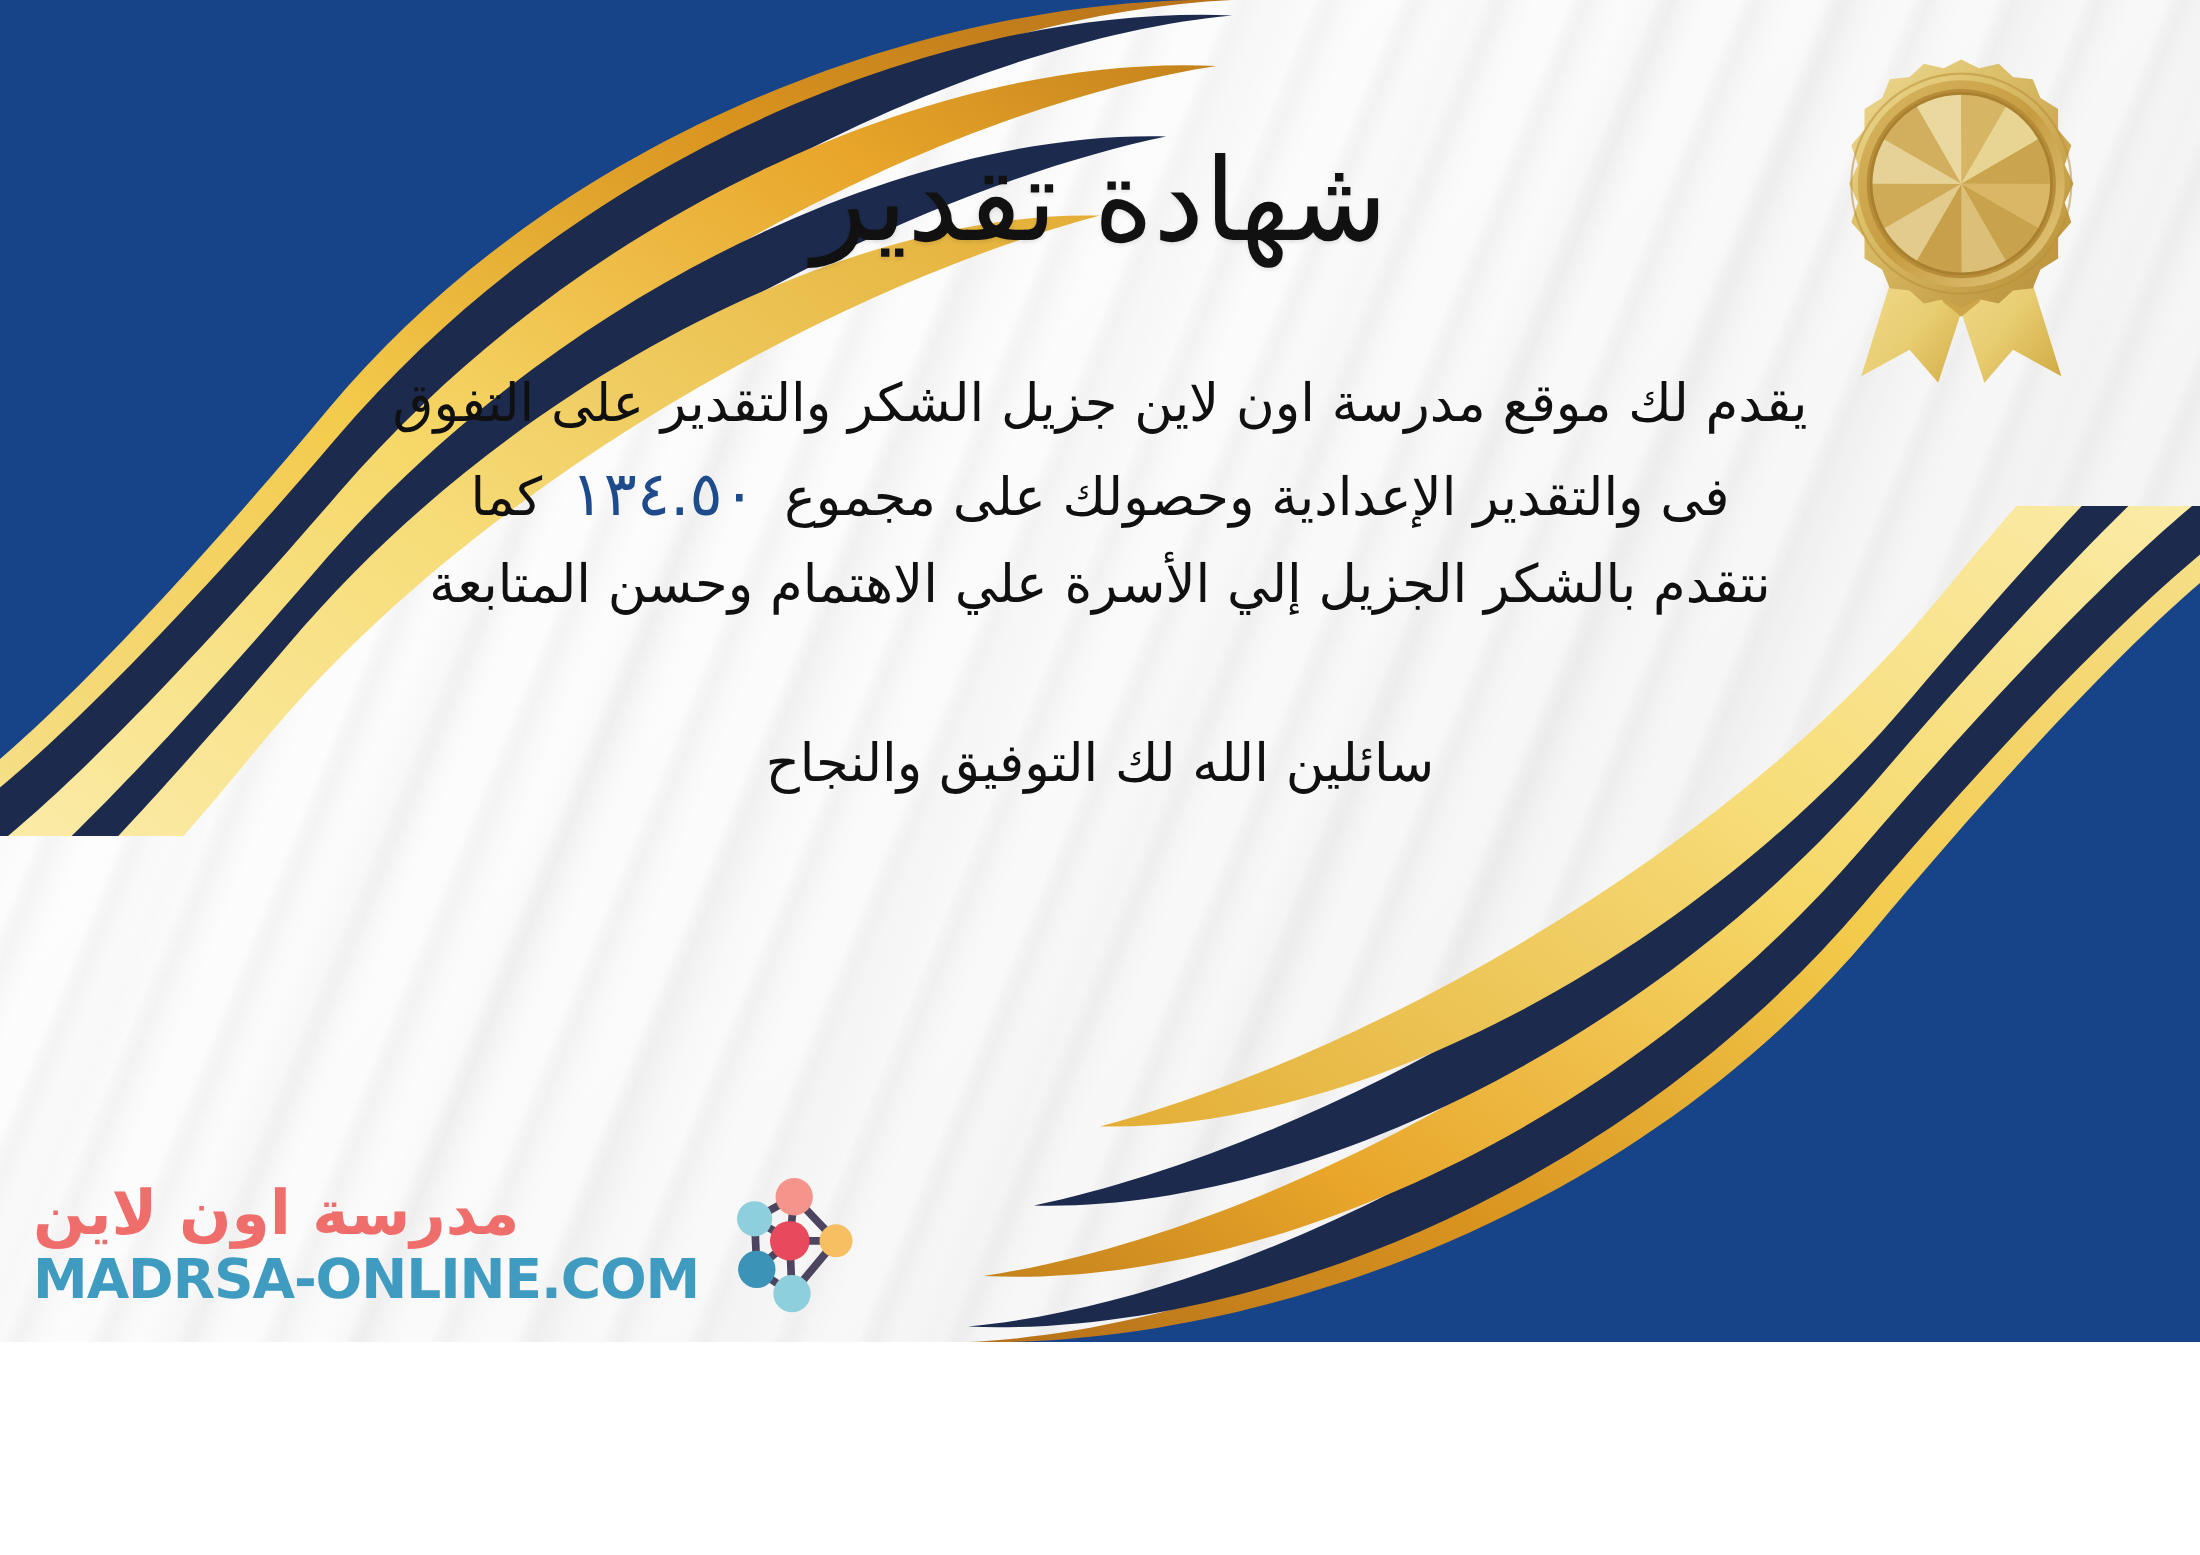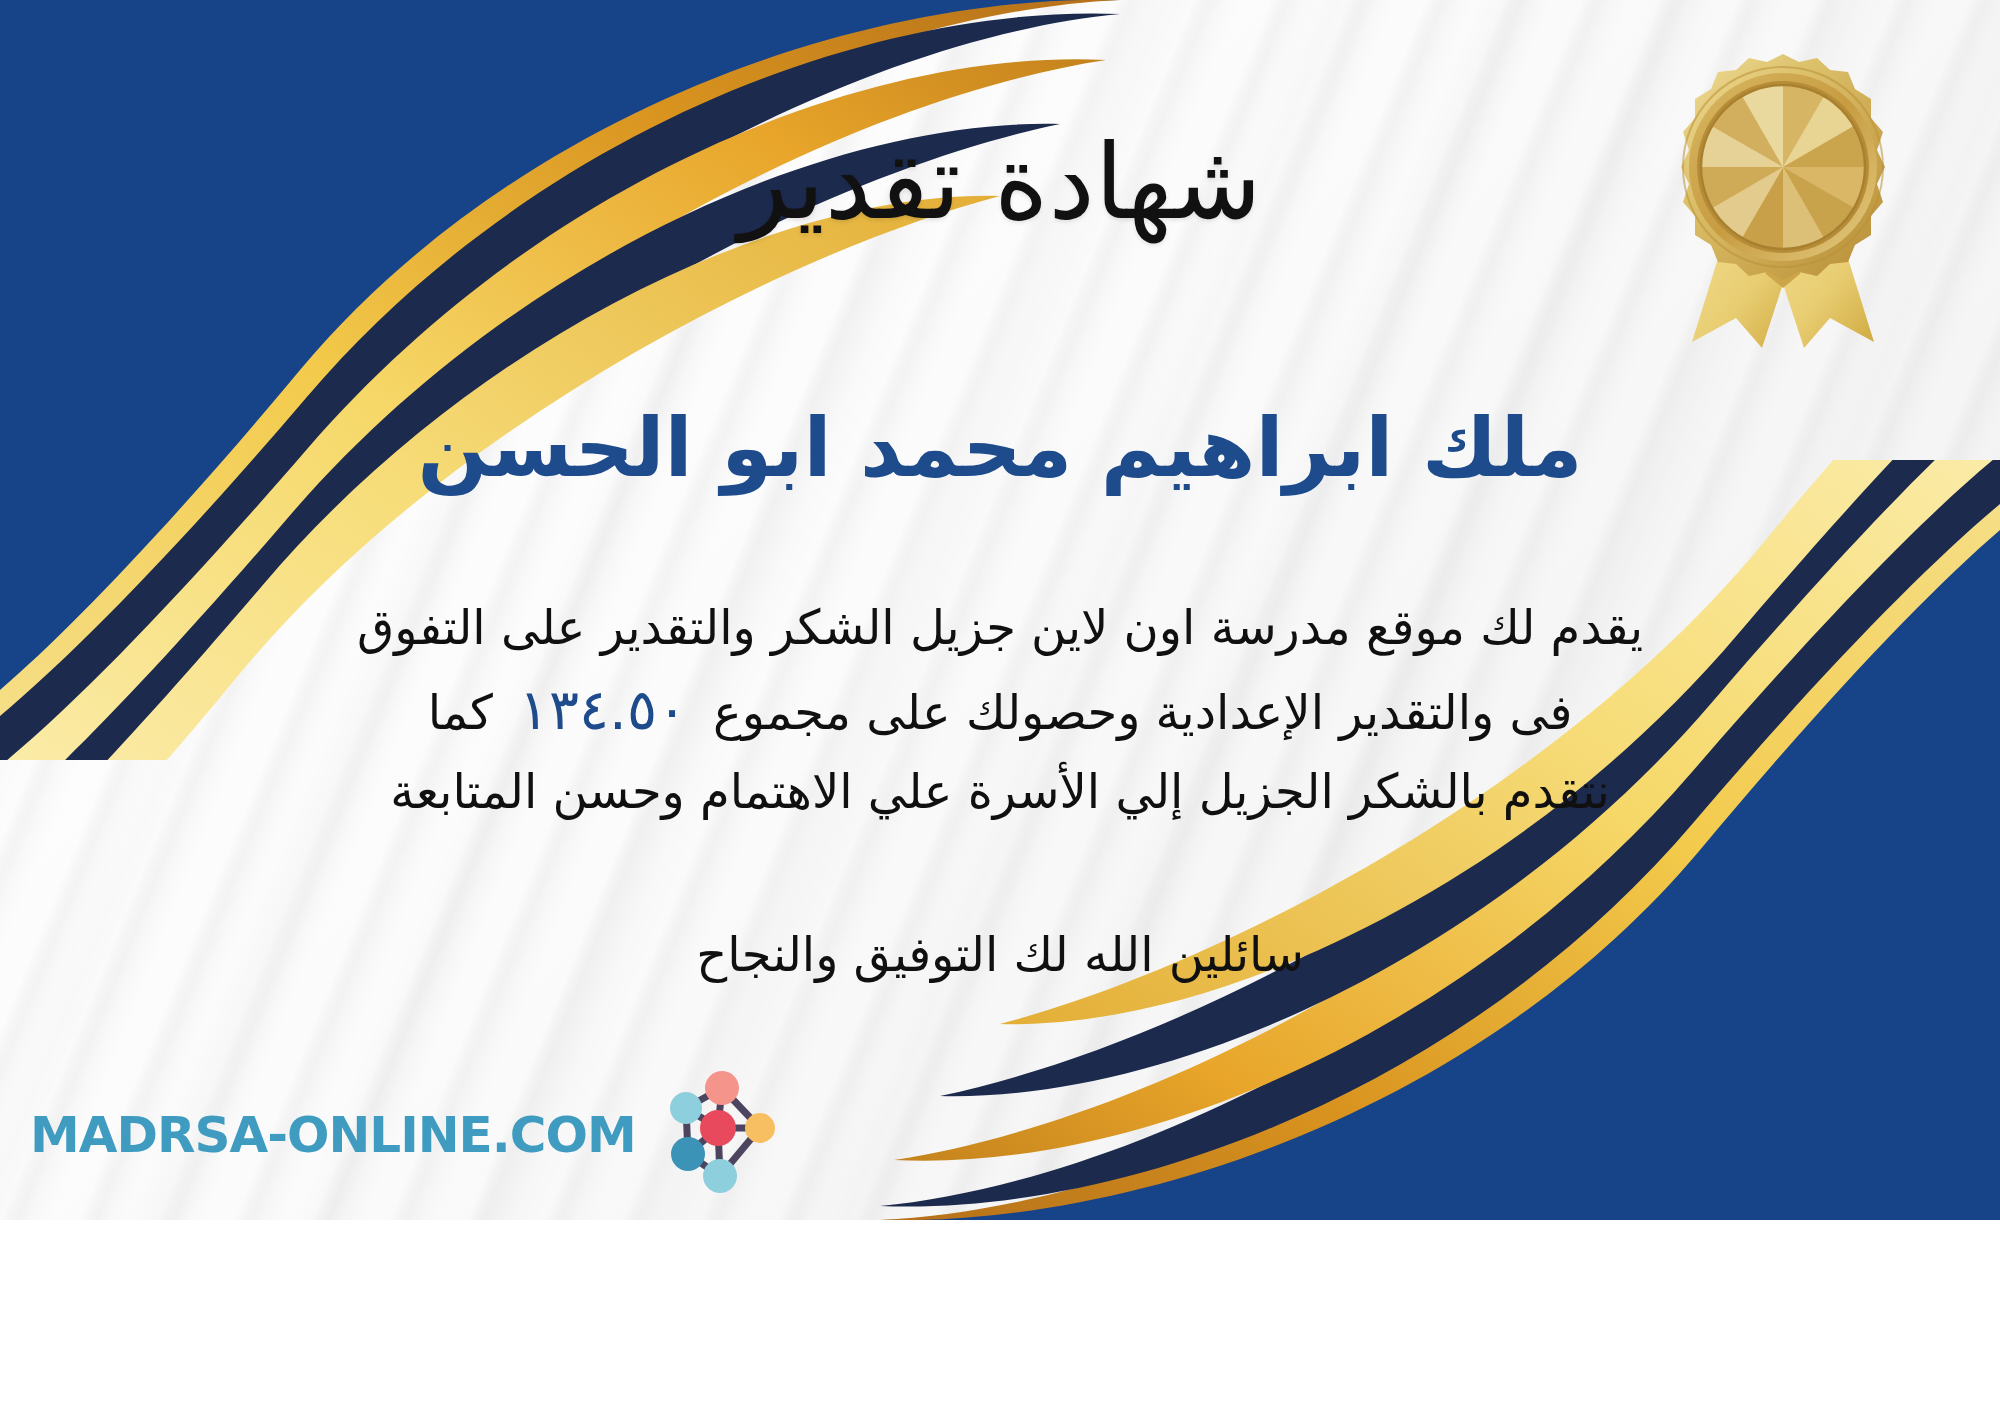--- a/index.html
+++ b/index.html
@@ -289,21 +289,20 @@
         <path d="M0,0 L71,-41 A82,82 0 0,1 82,0 Z" fill="#cba44e"></path>
       </g>
       <circle r="82" fill="none" stroke="#a8802f" stroke-width="2.5"></circle>
     </g>
   </svg>
 
   <div class="content">
 
     <div class="cert-title">شهادة تقدير</div>
 
-    <div class="recipient-name">ملك ابراهيم محمد ابو الحسن</div>
 
     <div class="body-block">
       <div class="body-line">يقدم لك موقع مدرسة اون لاين جزيل الشكر  والتقدير على التفوق</div>
 
       <div class="body-line">
         <span>فى والتقدير الإعدادية وحصولك على مجموع</span><span class="score">١٣٤.٥٠</span><span>كما</span>
       </div>
 
       <div class="body-line">نتقدم  بالشكر الجزيل إلي الأسرة علي الاهتمام وحسن المتابعة</div>
     </div>
@@ -326,17 +325,18 @@
         <line x1="112" y1="62" x2="72" y2="110"></line>
       </g>
       <circle cx="74" cy="22" r="17" fill="#f5948b"></circle>
       <circle cx="38" cy="42" r="16" fill="#8ecfdd"></circle>
       <circle cx="70" cy="62" r="18" fill="#e9495c"></circle>
       <circle cx="112" cy="62" r="15" fill="#f7bf62"></circle>
       <circle cx="40" cy="88" r="17" fill="#3c93b8"></circle>
       <circle cx="72" cy="110" r="17" fill="#8ecfdd"></circle>
     </svg>
     <div class="brand-text">
+      <div class="brand-ar">مدرسة اون لاين</div>
       <div class="brand-en">MADRSA-ONLINE.COM</div>
     </div>
   </div>
 
 </div>
 
 </body></html>

